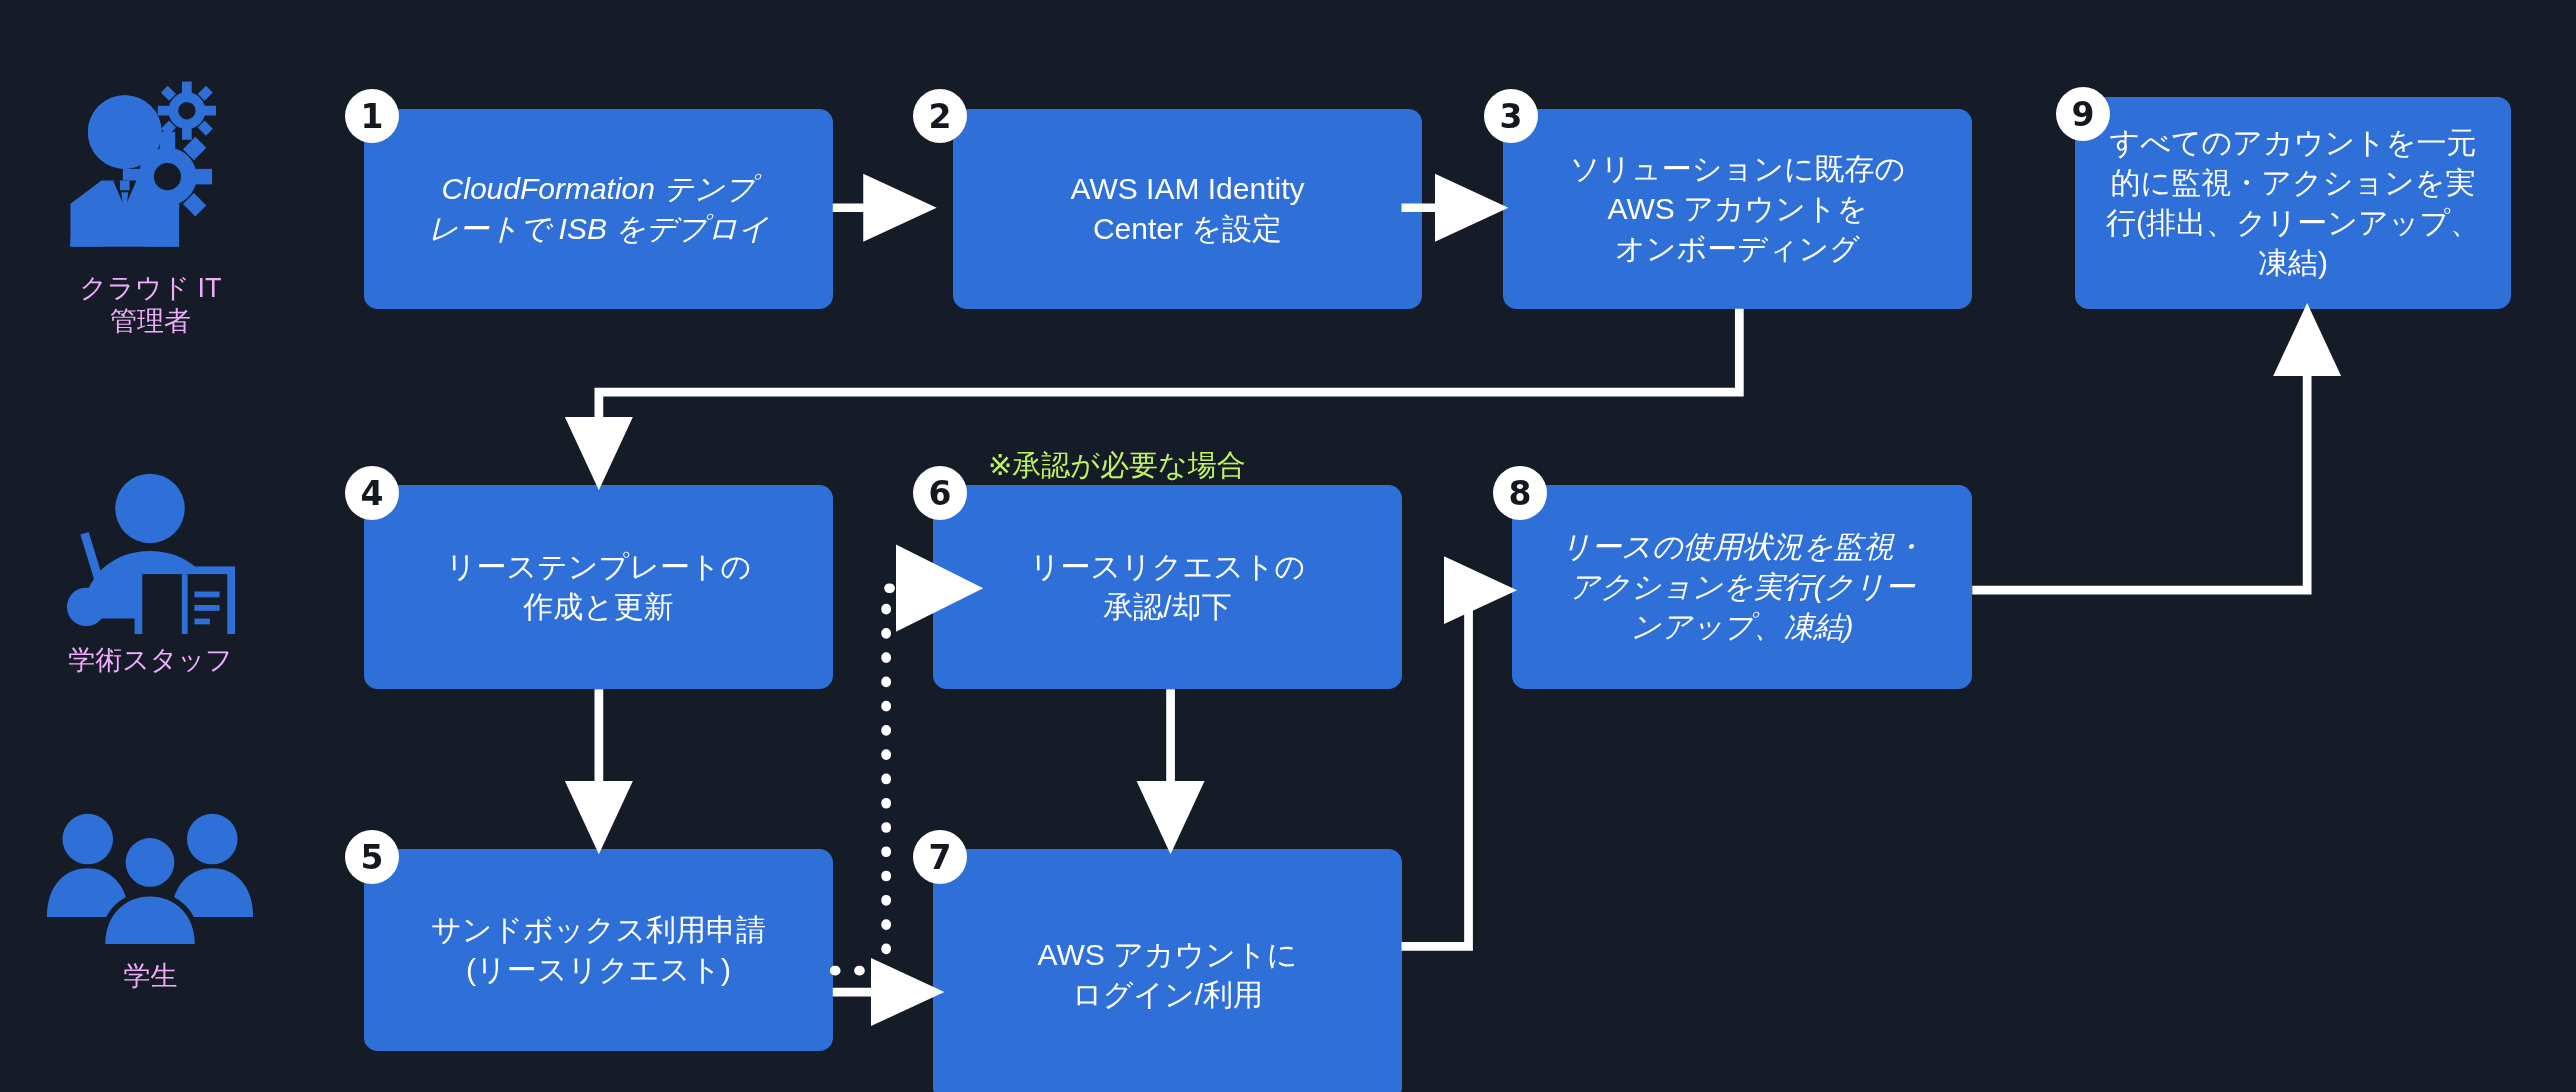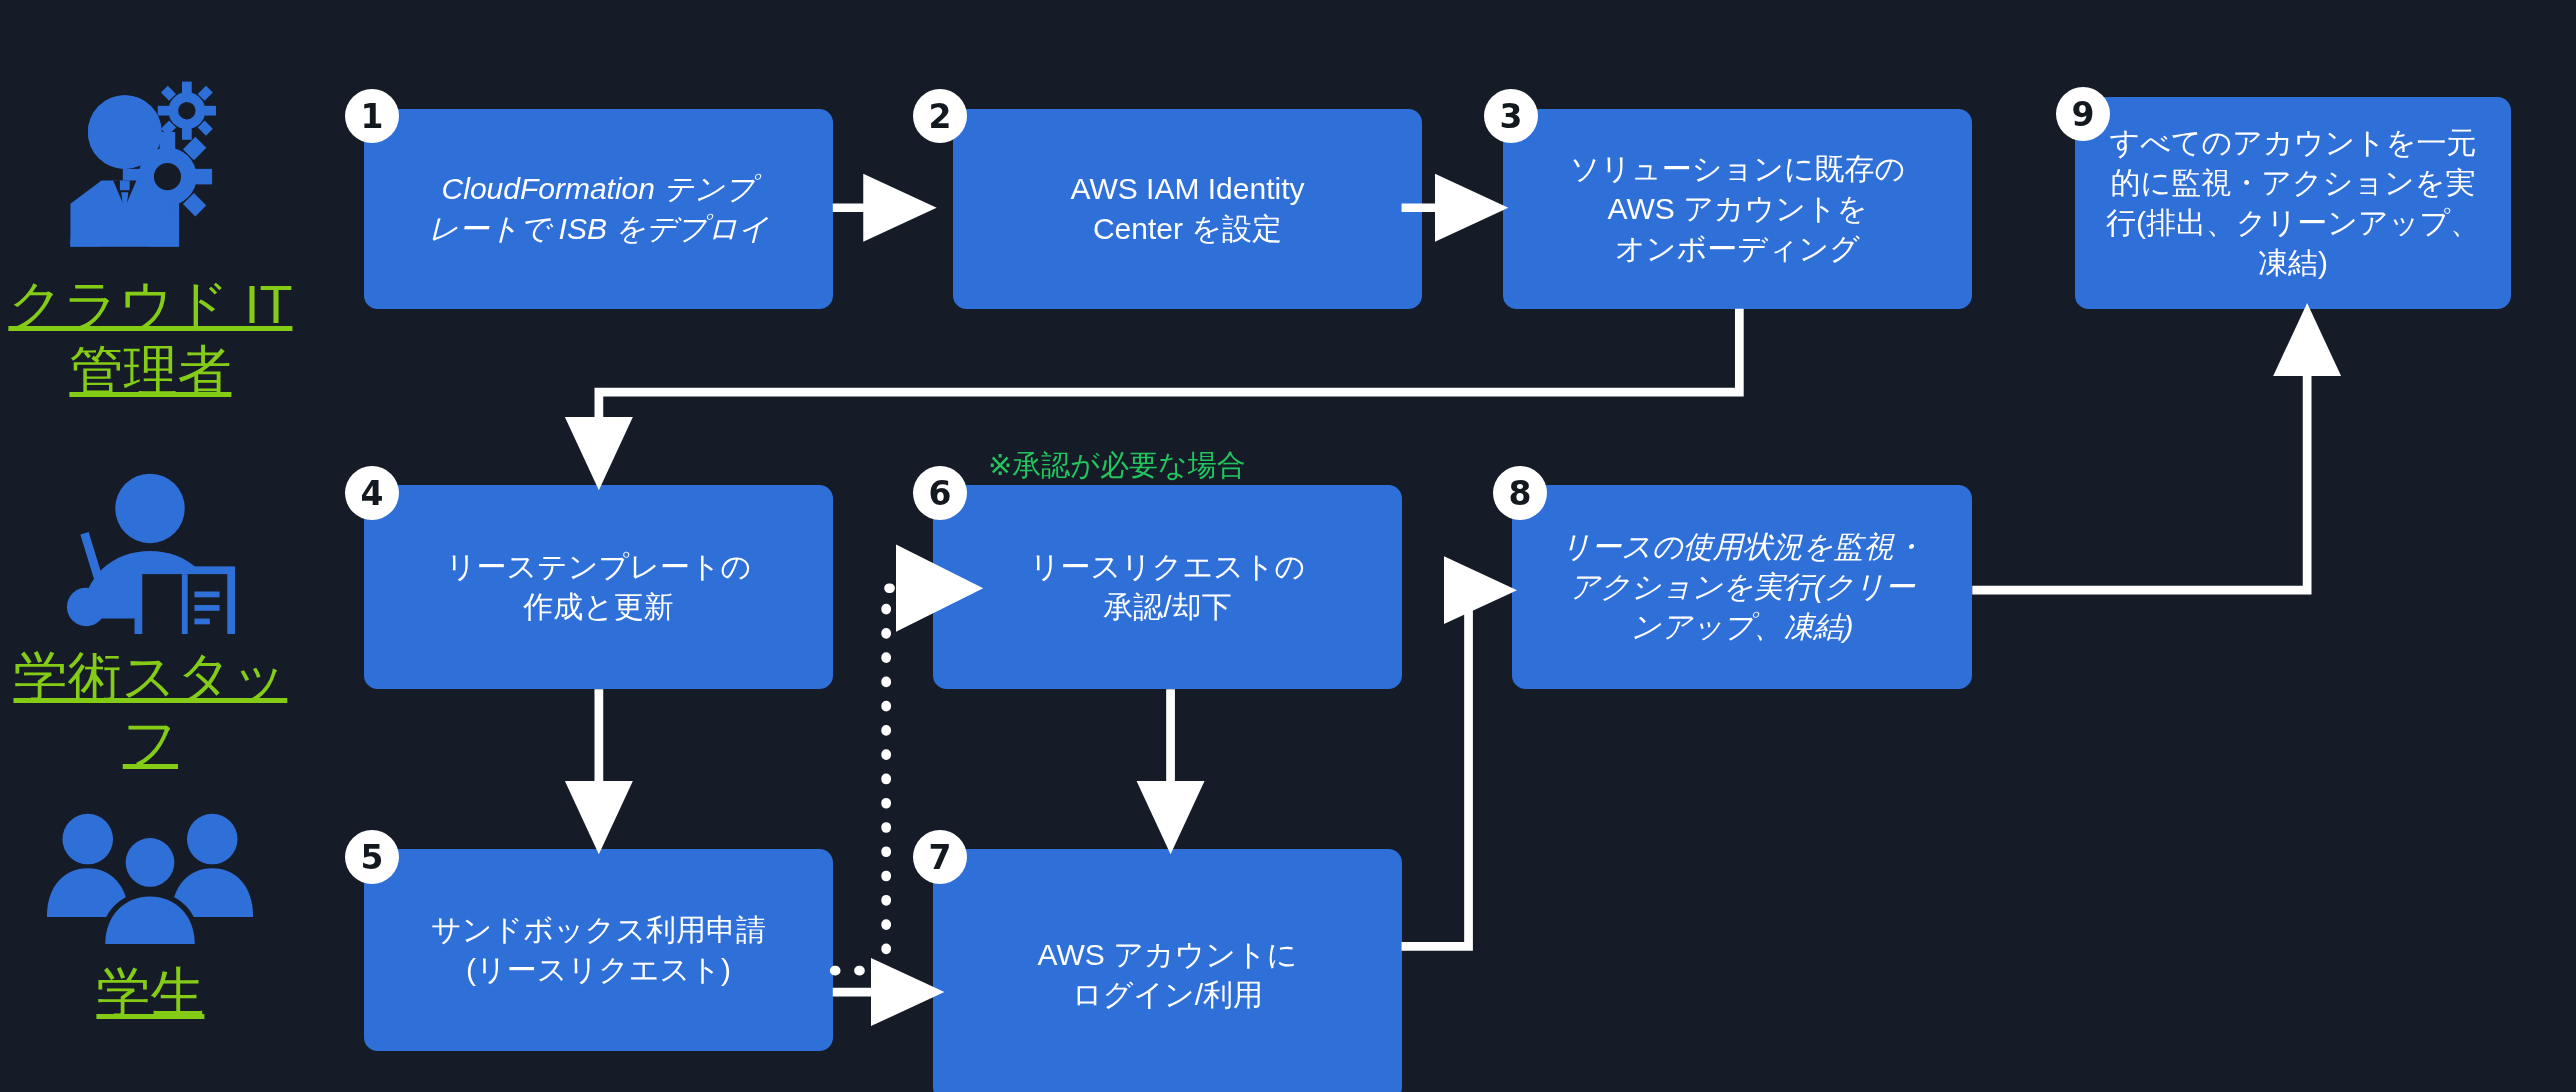--- a/index.html
+++ b/index.html
@@ -23,25 +23,24 @@
     color:#ffffff;
   }
   .actor .glyph{
     display:block;
     margin:0 auto;
     line-height:0;
   }
   .actor .caption{
     display:block;
     margin-top:9.7px;
-    font-size:54px;
+    font-size:27px;
     line-height:1.22;
-    color:#84cc16;
+    color:#f0abfc;
     white-space:pre-line;
-    text-decoration:underline;
   }
 
   
   .node{
     position:absolute;
     background:#2f6fd8;
     border-radius:13.6px;
     color:#ffffff;
     display:flex;
     align-items:center;
@@ -67,21 +66,21 @@
     display:flex;
     align-items:center;
     justify-content:center;
     z-index:6;
     font-family:"DejaVu Sans",sans-serif;
   }
 
   
   .note{
     position:absolute;
-    color:#22c55e;
+    color:#bef264;
     font-size:29px;
     line-height:1.2;
     white-space:nowrap;
     z-index:5;
   }
 
   
   .wire{position:absolute;left:0;top:0;width:2576px;height:1093px;pointer-events:none;z-index:2;}
 </style>
 </head>

